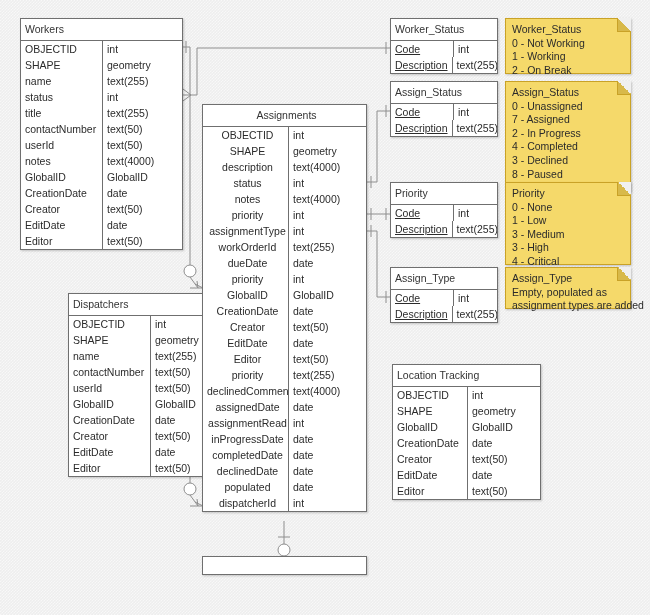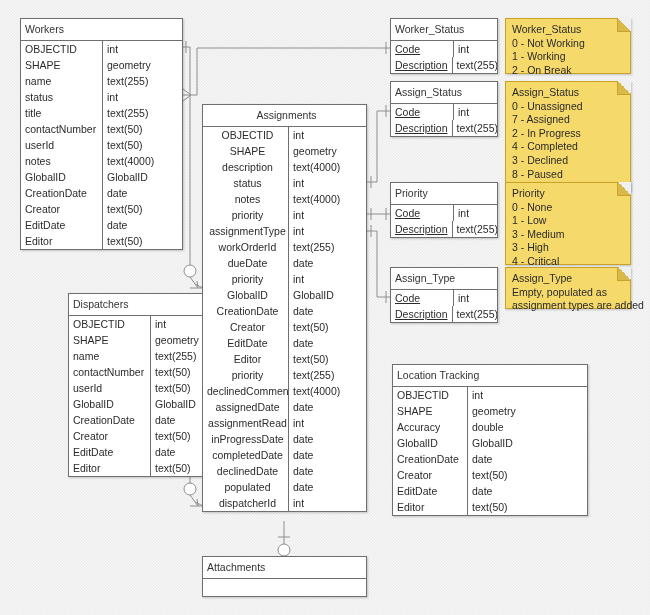--- a/index.html
+++ b/index.html
@@ -397,36 +397,32 @@
         <span class="fname">Code</span>
         <span class="ftype">int</span>
       </div>
     <div class="row">
         <span class="fname">Description</span>
         <span class="ftype">text(255)</span>
       </div>
   </div>
 </div>
 
-<div class="entity w-loc" style="left:392px;top:364px;width:196px;">
+<div class="entity w-loc" style="left:392px;top:364px;width:149px;">
   <div class="entity-title">Location Tracking</div>
   <div class="rows">
     <div class="row">
         <span class="fname">OBJECTID</span>
         <span class="ftype">int</span>
       </div>
     <div class="row">
         <span class="fname">SHAPE</span>
         <span class="ftype">geometry</span>
       </div>
     <div class="row">
-        <span class="fname">Accuracy</span>
-        <span class="ftype">double</span>
-      </div>
-    <div class="row">
         <span class="fname">GlobalID</span>
         <span class="ftype">GlobalID</span>
       </div>
     <div class="row">
         <span class="fname">CreationDate</span>
         <span class="ftype">date</span>
       </div>
     <div class="row">
         <span class="fname">Creator</span>
         <span class="ftype">text(50)</span>
@@ -436,21 +432,20 @@
         <span class="ftype">date</span>
       </div>
     <div class="row">
         <span class="fname">Editor</span>
         <span class="ftype">text(50)</span>
       </div>
   </div>
 </div>
 
 <div class="entity w-assign" style="left:202px;top:556px;width:165px;">
-  <div class="entity-title">Attachments</div>
   <div class="rows">
     <div class="row empty">
         <span class="fname">&nbsp;</span>
         <span class="ftype"></span>
       </div>
   </div>
 </div>
 
 <div class="note" style="left:505px;top:18px;width:126px;height:56px;">
   <div class="fold"></div>

